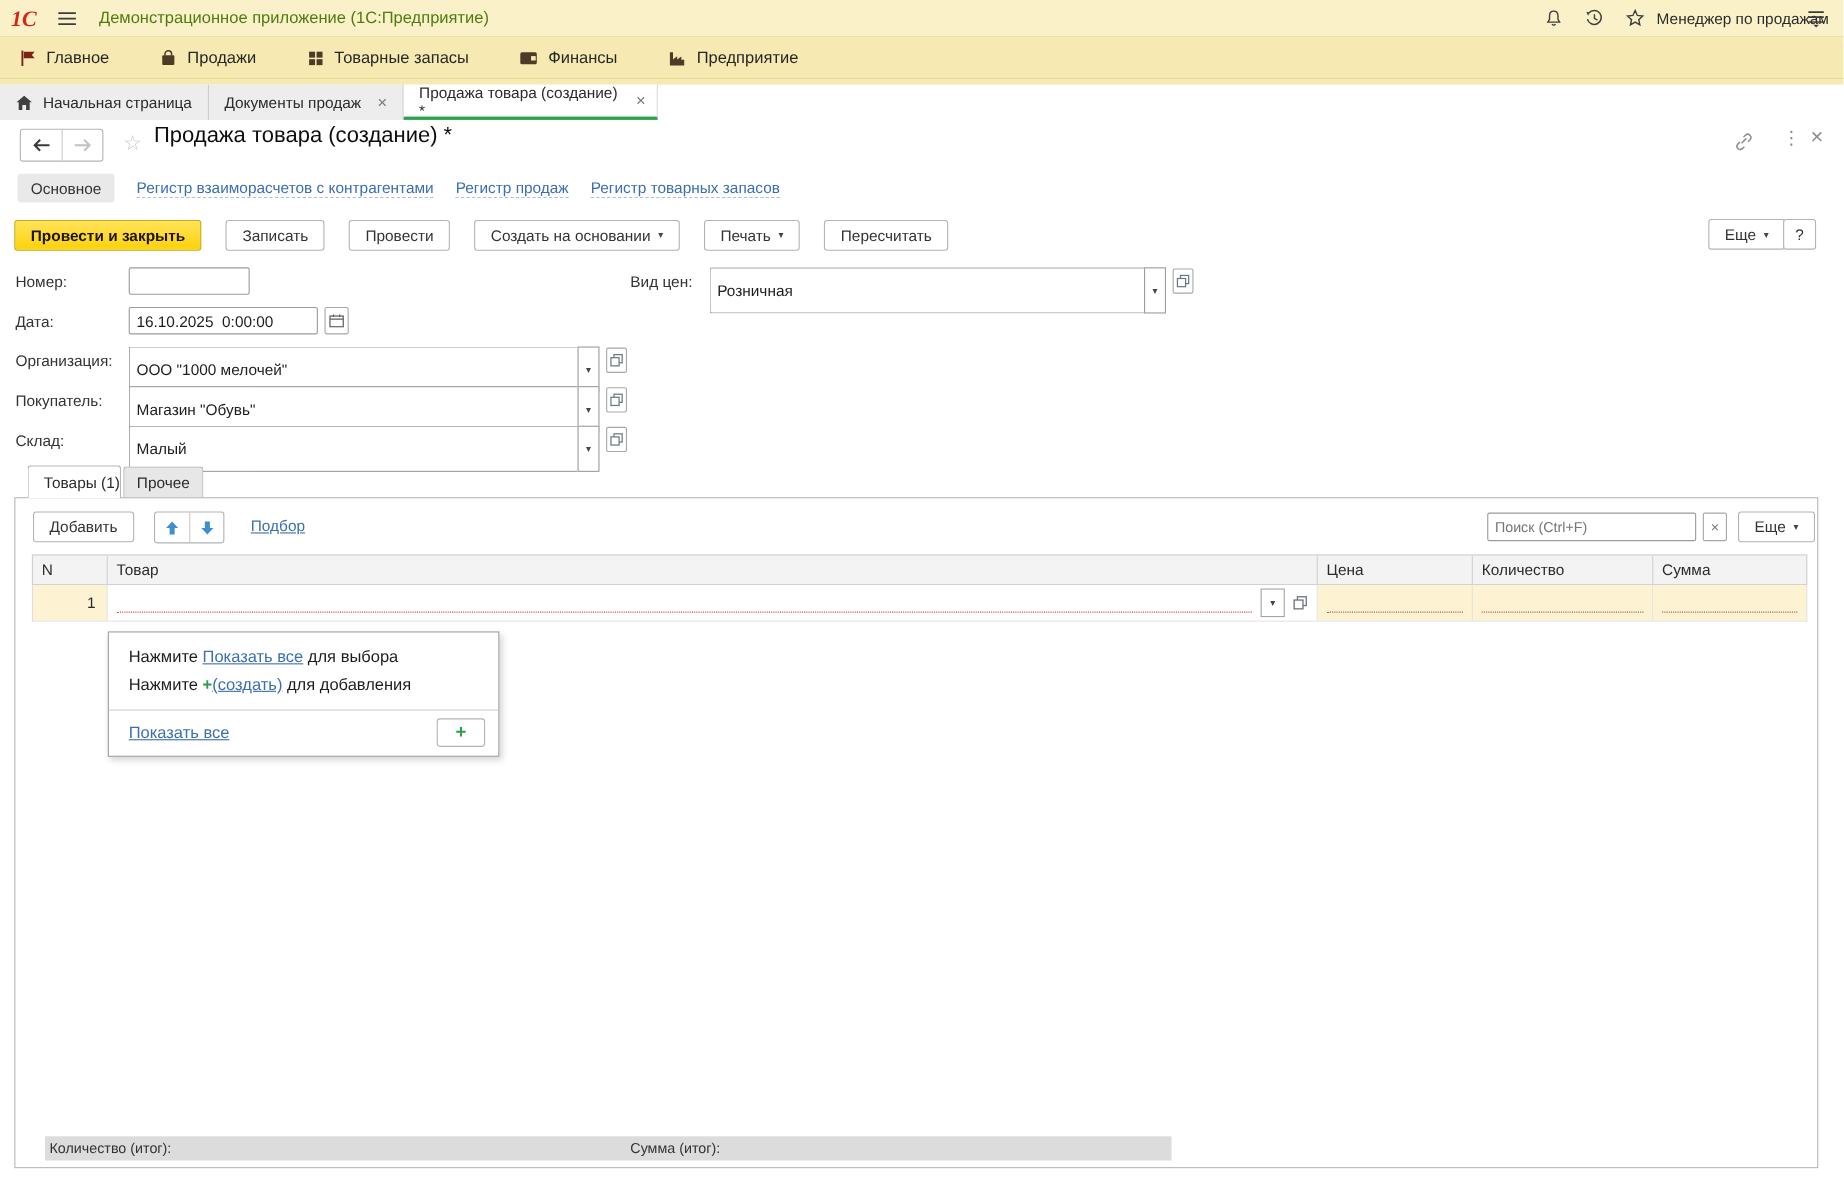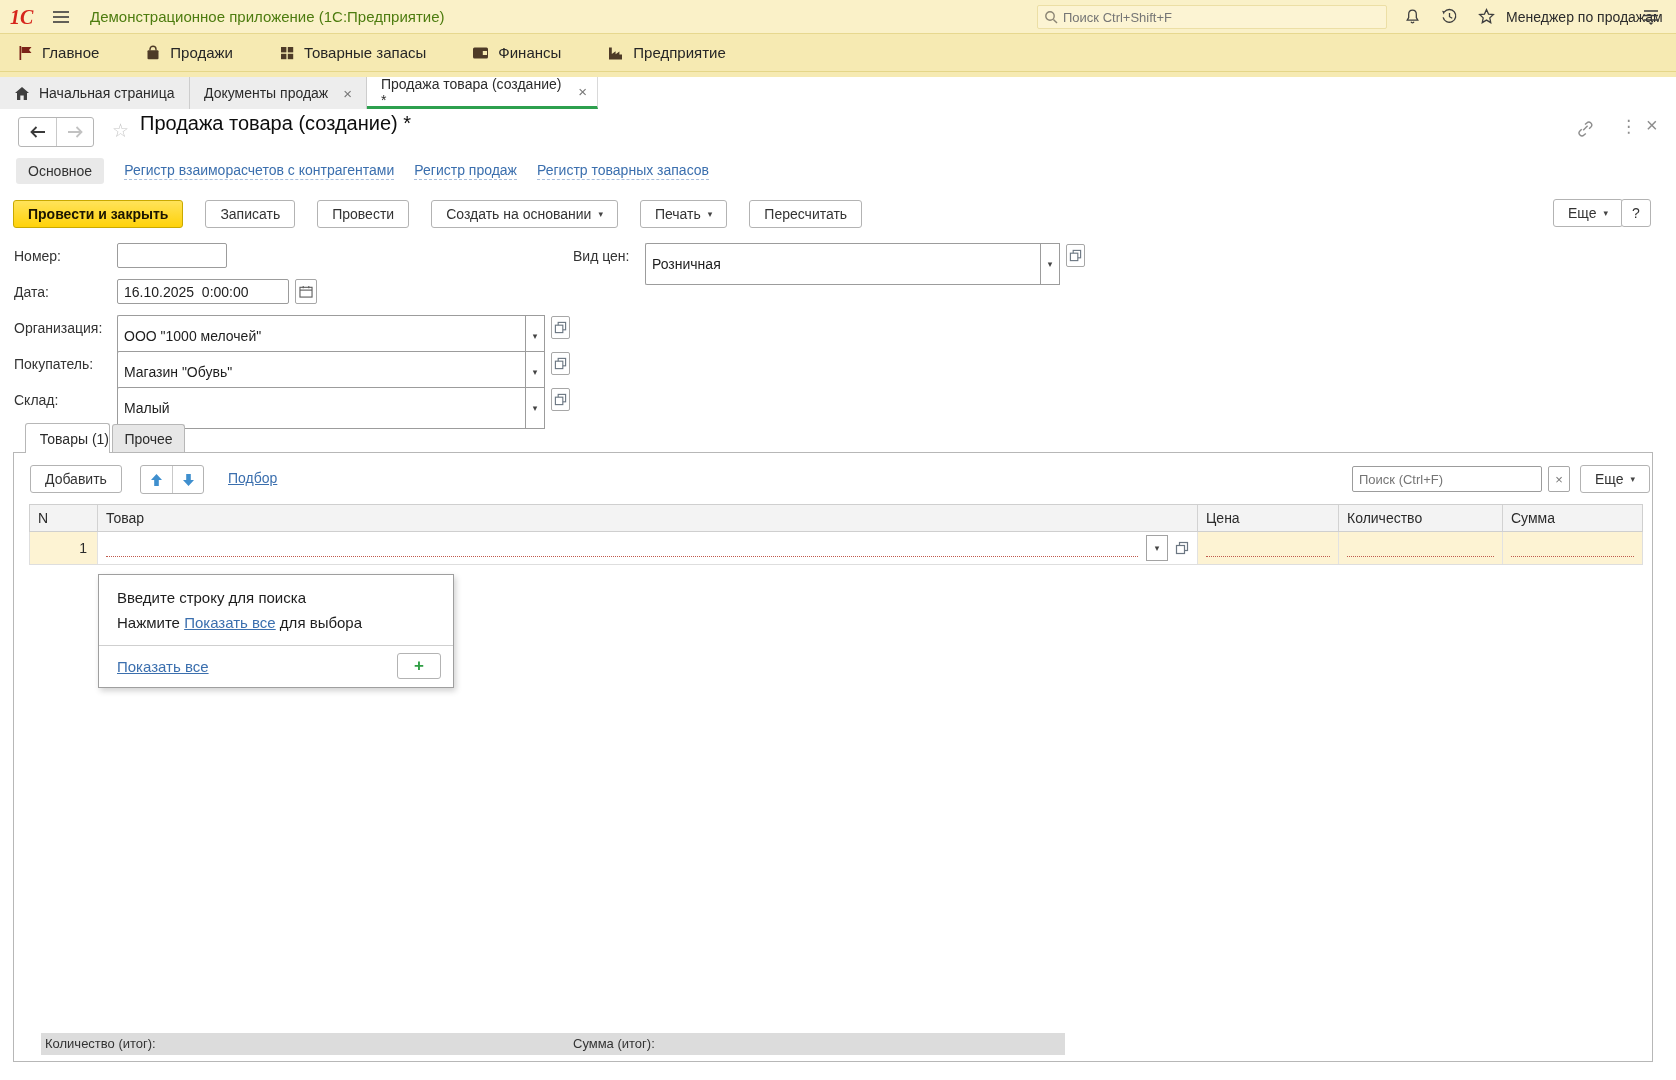--- a/index.html
+++ b/index.html
@@ -99,29 +99,20 @@
   <div class="abs" style="left:52px;top:10px;">
     <svg width="18" height="14" viewBox="0 0 18 14">
         <g stroke="#3c3c3c" stroke-width="1.6">
           <line x1="1" y1="2" x2="17" y2="2"></line>
           <line x1="1" y1="7" x2="17" y2="7"></line>
           <line x1="1" y1="12" x2="17" y2="12"></line>
         </g>
       </svg>
   </div>
   <span class="abs app-title" style="left:90px;top:8px;">Демонстрационное приложение  (1С:Предприятие)</span>
-  <div class="abs top-search" style="left:1037px;top:5px;width:350px;height:24px;">
-    <span style="margin-right:5px;display:flex;">
-      <svg width="14" height="14" viewBox="0 0 14 14">
-          <circle cx="6" cy="6" r="4.2" fill="none" stroke="#8a8474" stroke-width="1.4"></circle>
-          <line x1="9.4" y1="9.4" x2="13" y2="13" stroke="#8a8474" stroke-width="1.4"></line>
-        </svg>
-    </span>
-    <input placeholder="Поиск Ctrl+Shift+F" style="">
-  </div>
   <div class="abs top-ic" style="left:1404px;top:8px;">
     <svg width="17" height="17" viewBox="0 0 16 16">
         <path d="M8 2 C5.6 2 4.4 3.8 4.4 6 L4.4 9 L3 11.4 L13 11.4 L11.6 9 L11.6 6 C11.6 3.8 10.4 2 8 2 Z" fill="none" stroke="#3e3e3e" stroke-width="1.2"></path>
         <path d="M6.6 13 a1.5 1.5 0 0 0 2.8 0" fill="none" stroke="#3e3e3e" stroke-width="1.2"></path>
       </svg>
   </div>
   <div class="abs top-ic" style="left:1441px;top:8px;">
     <svg width="17" height="17" viewBox="0 0 16 16">
         <path d="M3.2 3.6 A6 6 0 1 1 2 8.8" fill="none" stroke="#3e3e3e" stroke-width="1.3"></path>
         <path d="M1 2.6 L3.8 3.2 L2.6 6 Z" fill="#3e3e3e"></path>
@@ -402,22 +393,22 @@
         <div class="dotted"></div>
       </div>
     <div class="td cream" style="width:139px;">
         <div class="dotted"></div>
       </div>
   </div>
 </div>
 
 <div class="abs popup">
   <div class="hints">
-    <div>Введите строку для поиска</div>
     <div><span>Нажмите </span><span class="plink">Показать все</span><span> для выбора</span></div>
+    <div><span>Нажмите </span><span class="greenplus">+</span><span class="plink">(создать)</span><span> для добавления</span></div>
   </div>
   <div class="divider"></div>
   <div class="pfoot">
     <span class="plink">Показать все</span>
     <div class="plusbtn">+</div>
   </div>
 </div>
 
 <div class="abs totals">
   <span style="left:4px;">Количество (итог):</span>

